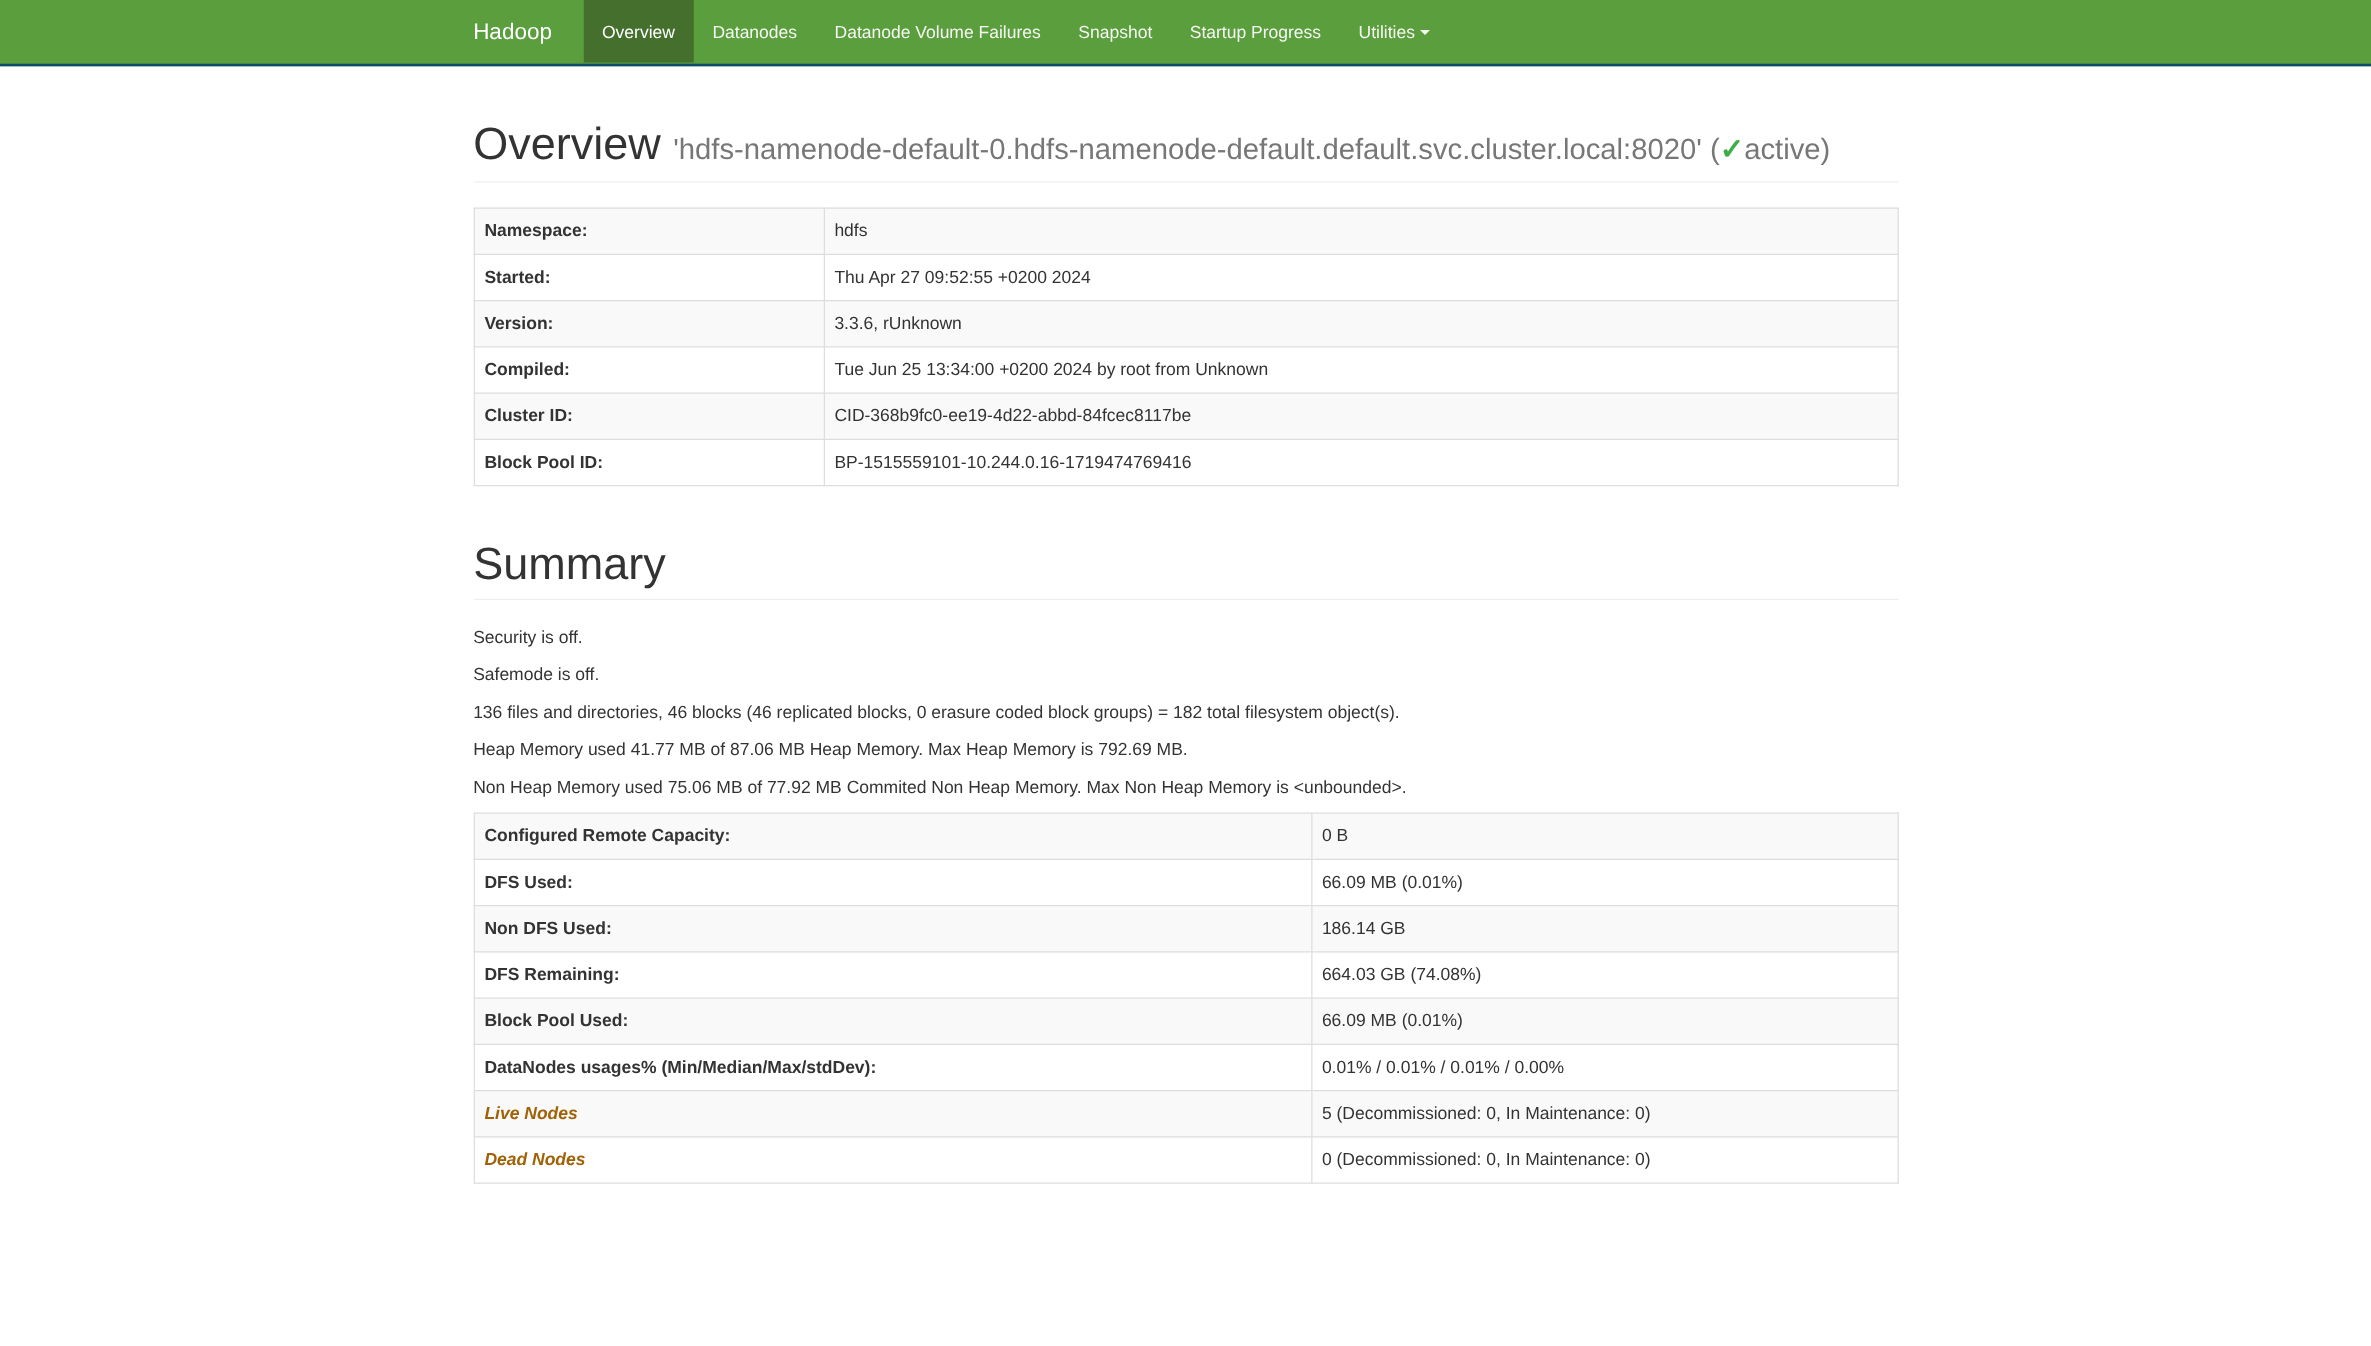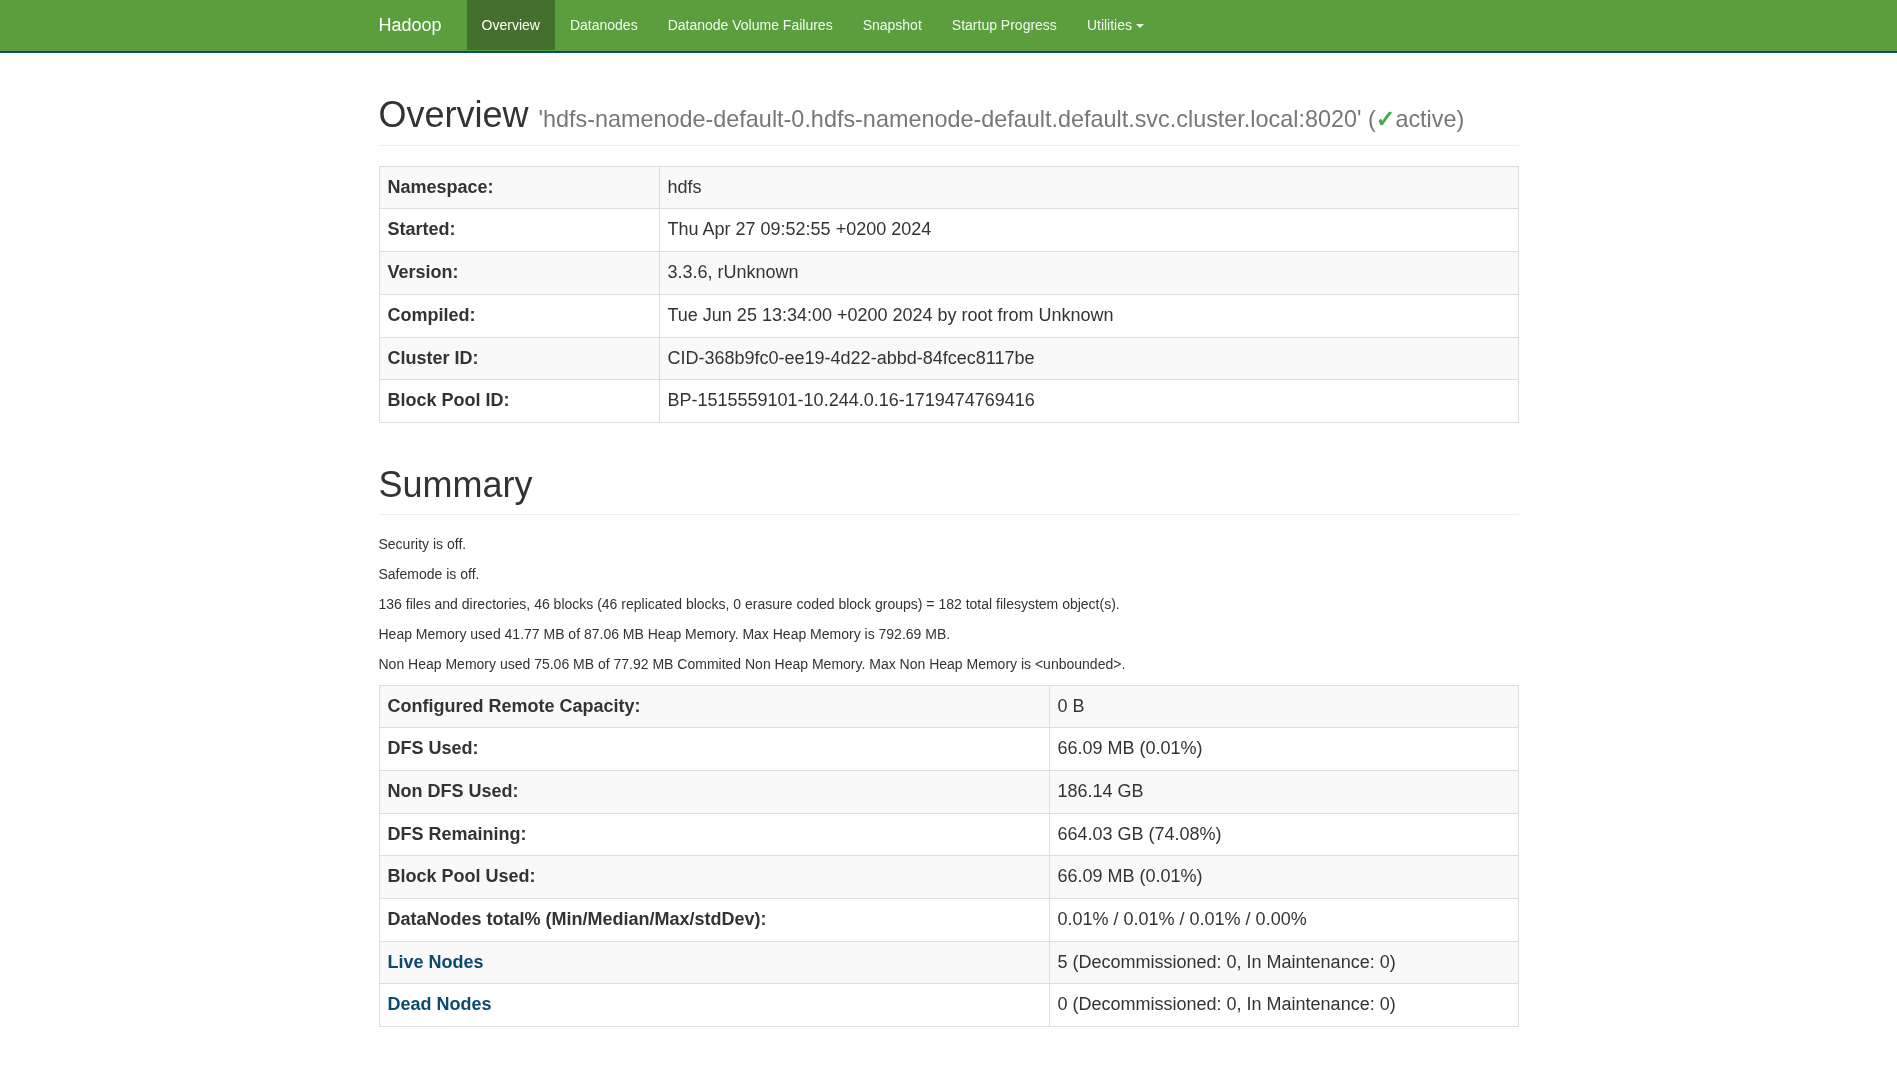--- a/index.html
+++ b/index.html
@@ -53,30 +53,30 @@
   h1 small { font-size: 65%; font-weight: 400; color: #777; line-height: 1.4; }
   .state-wrap { white-space: nowrap; }
   .check-icon { font-style: normal; font-weight: bold; color: #3fae49; }
 
   
   table.info {
     width: 100%; border-collapse: collapse; margin-bottom: 20px; background: #fff;
   }
   table.info th, table.info td {
     border: 1px solid #ddd; padding: 8px; text-align: left; vertical-align: top;
-    font-size: 18px; line-height: 1.42857;
+    font-size: 14px; line-height: 1.42857;
   }
   table.info th { font-weight: bold; }
   table.info tbody tr:nth-child(odd) { background: #f9f9f9; }
   table.overview-table th { width: 280px; }
   table.summary-table th { width: 670px; }
 
   p.summary-line { margin: 0 0 10px; }
 
-  a.node-link { color: #0c4a6e; text-decoration: none; cursor: pointer; }
+  a.node-link { color: #a16207; text-decoration: none; cursor: pointer; font-style: italic; }
 </style>
 </head>
 <body>
 
 <nav class="navbar">
   <div class="container">
     <a class="navbar-brand">Hadoop</a>
     <ul class="navbar-nav">
       <li class="active">
         <a>Overview</a>
@@ -165,21 +165,21 @@
       </tr>
       <tr>
         <th>DFS Remaining:</th>
         <td>664.03 GB (74.08%)</td>
       </tr>
       <tr>
         <th>Block Pool Used:</th>
         <td>66.09 MB (0.01%)</td>
       </tr>
       <tr>
-        <th>DataNodes total% (Min/Median/Max/stdDev):</th>
+        <th>DataNodes usages% (Min/Median/Max/stdDev):</th>
         <td>0.01% / 0.01% / 0.01% / 0.00%</td>
       </tr>
       <tr>
         <th><a class="node-link">Live Nodes</a></th>
         <td>5 (Decommissioned: 0, In Maintenance: 0)</td>
       </tr>
       <tr>
         <th><a class="node-link">Dead Nodes</a></th>
         <td>0 (Decommissioned: 0, In Maintenance: 0)</td>
       </tr>

